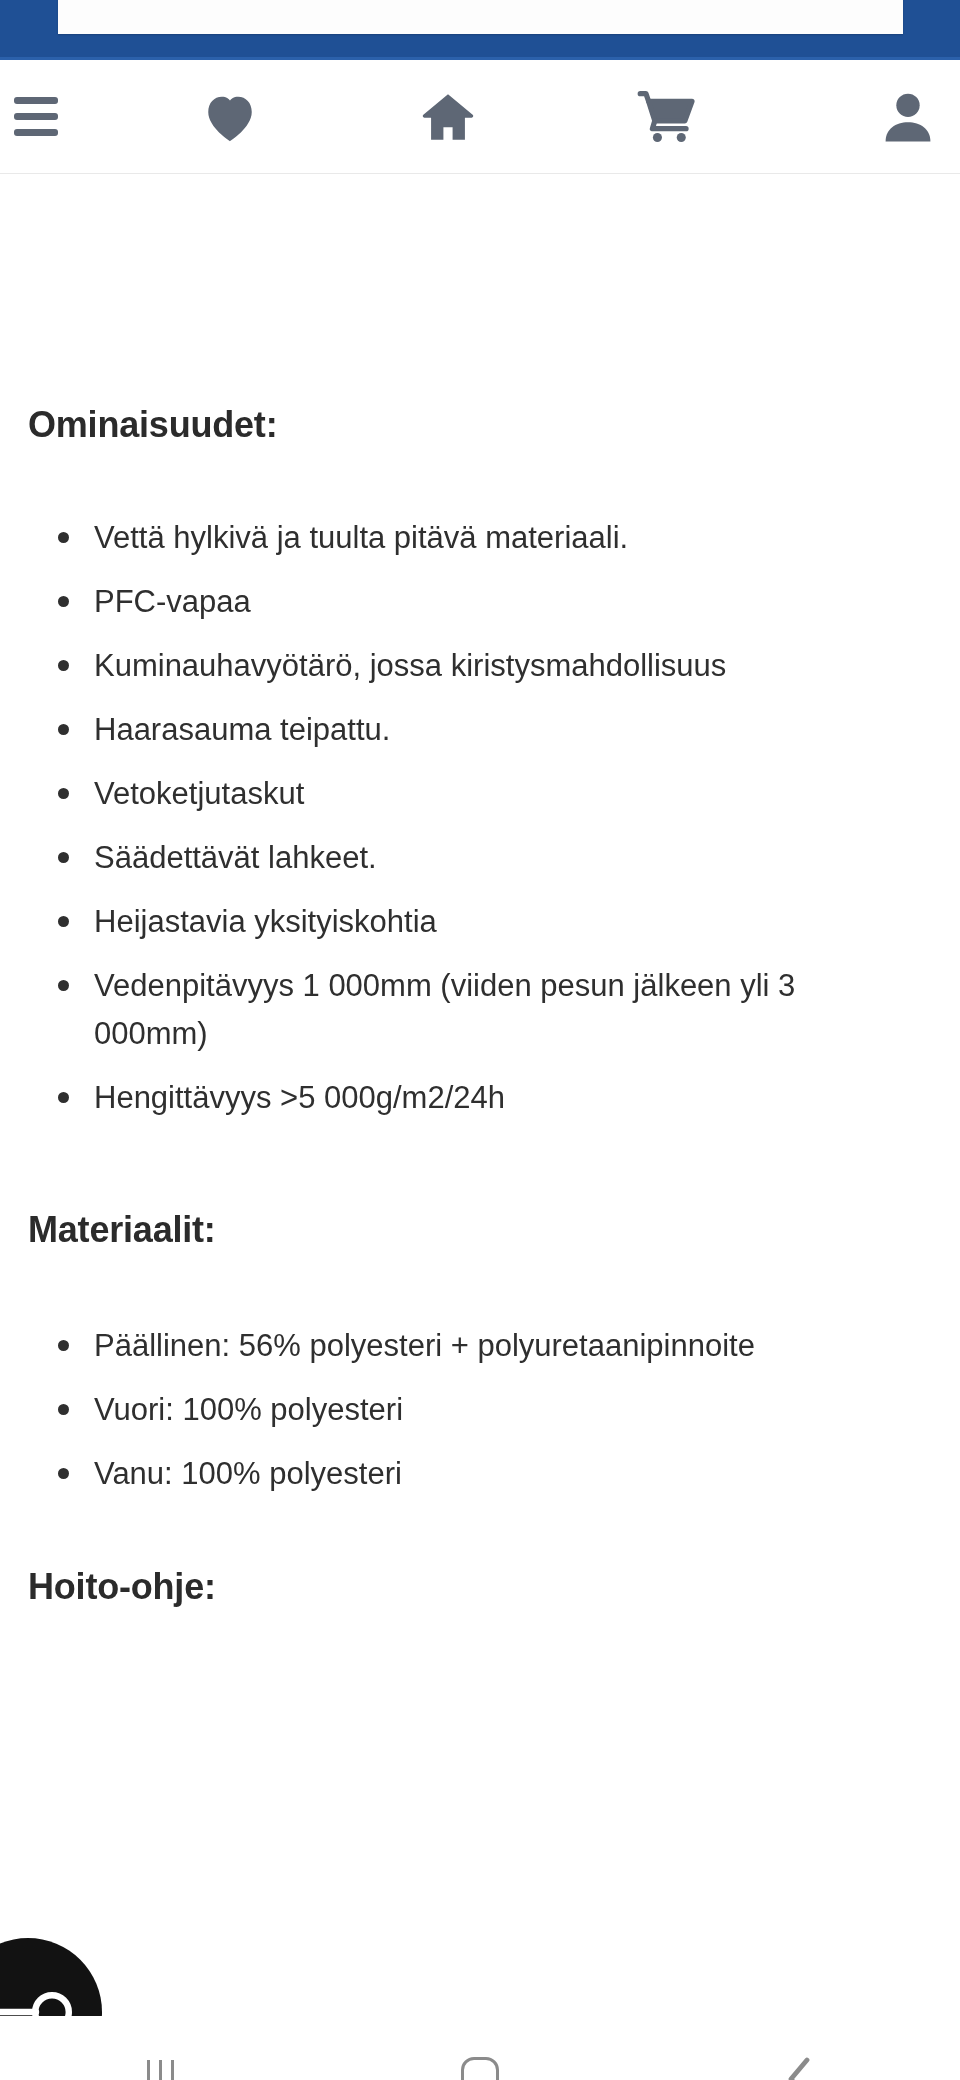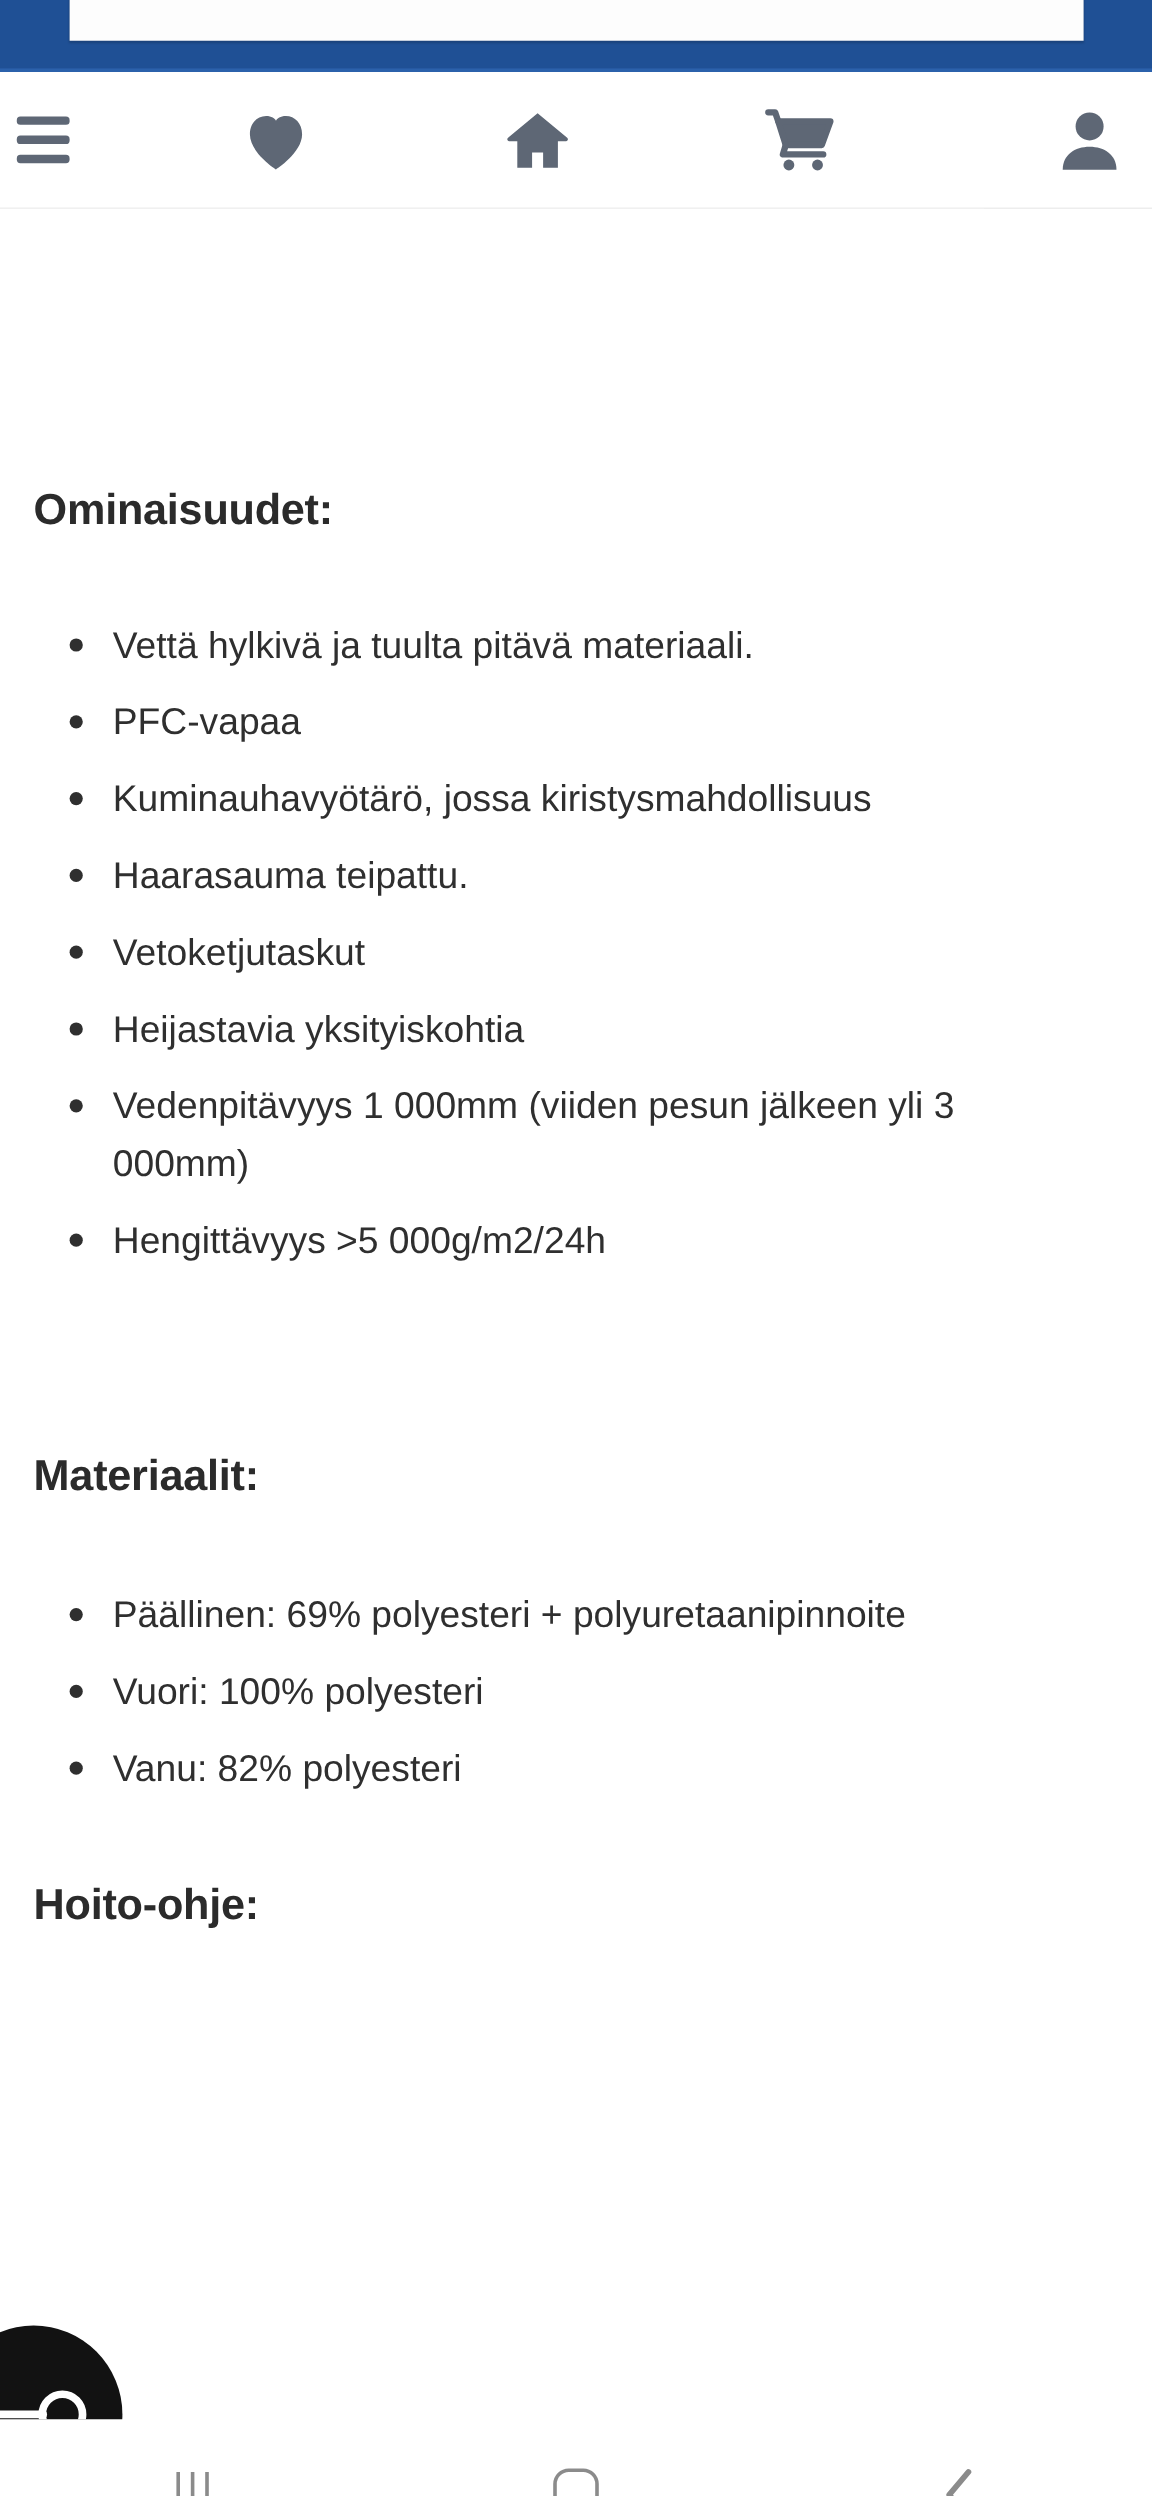--- a/index.html
+++ b/index.html
@@ -247,31 +247,32 @@
 <div class="content">
 
   <h2 class="section-heading" id="sec-features-heading">Ominaisuudet:</h2>
 
   <ul class="bullets" id="sec-features-list">
     <li>Vettä hylkivä ja tuulta pitävä materiaali.</li>
     <li>PFC-vapaa</li>
     <li>Kuminauhavyötärö, jossa kiristysmahdollisuus</li>
     <li>Haarasauma teipattu.</li>
     <li>Vetoketjutaskut</li>
+    <li>Säädettävät lahkeet.</li>
     <li>Heijastavia yksityiskohtia</li>
     <li>Vedenpitävyys 1 000mm (viiden pesun jälkeen yli 3 000mm)</li>
     <li>Hengittävyys &gt;5 000g/m2/24h</li>
   </ul>
 
   <h2 class="section-heading" id="sec-materials-heading">Materiaalit:</h2>
 
   <ul class="bullets" id="sec-materials-list">
-    <li>Päällinen: 69% polyesteri + polyuretaanipinnoite</li>
+    <li>Päällinen: 56% polyesteri + polyuretaanipinnoite</li>
     <li>Vuori: 100% polyesteri</li>
-    <li>Vanu: 82% polyesteri</li>
+    <li>Vanu: 100% polyesteri</li>
   </ul>
 
   <h2 class="section-heading" id="sec-care-heading">Hoito-ohje:</h2>
 
 
   <div class="fab">
     <span>
       <svg width="84" height="48" viewBox="0 0 42 24" fill="none" stroke="#ffffff" stroke-width="3.2" stroke-linecap="round" aria-hidden="true">
         <circle cx="29" cy="12" r="8.4"></circle>
         <path d="M1 12h20"></path>

